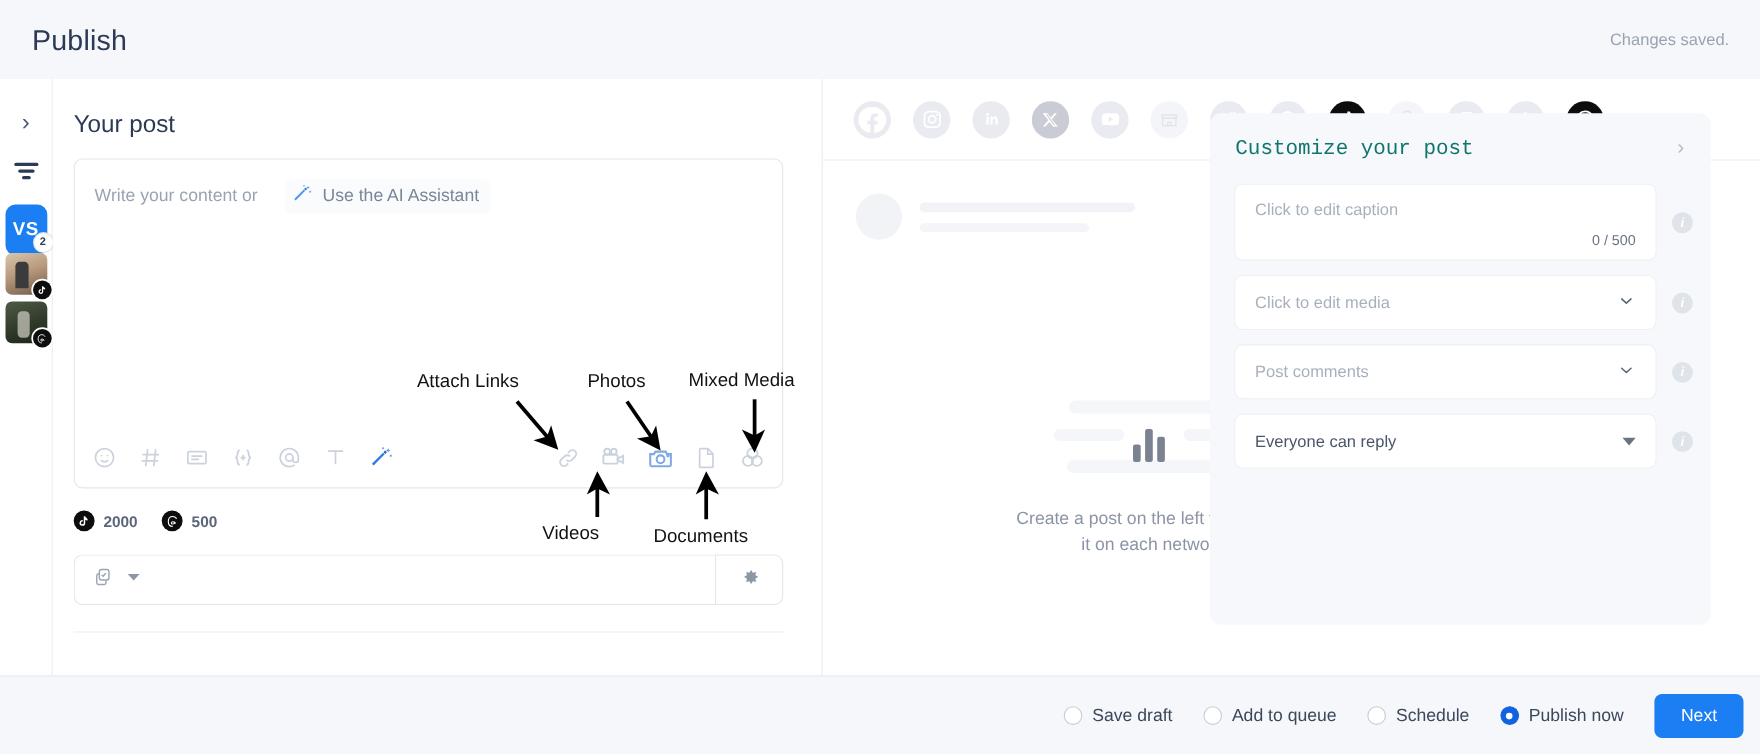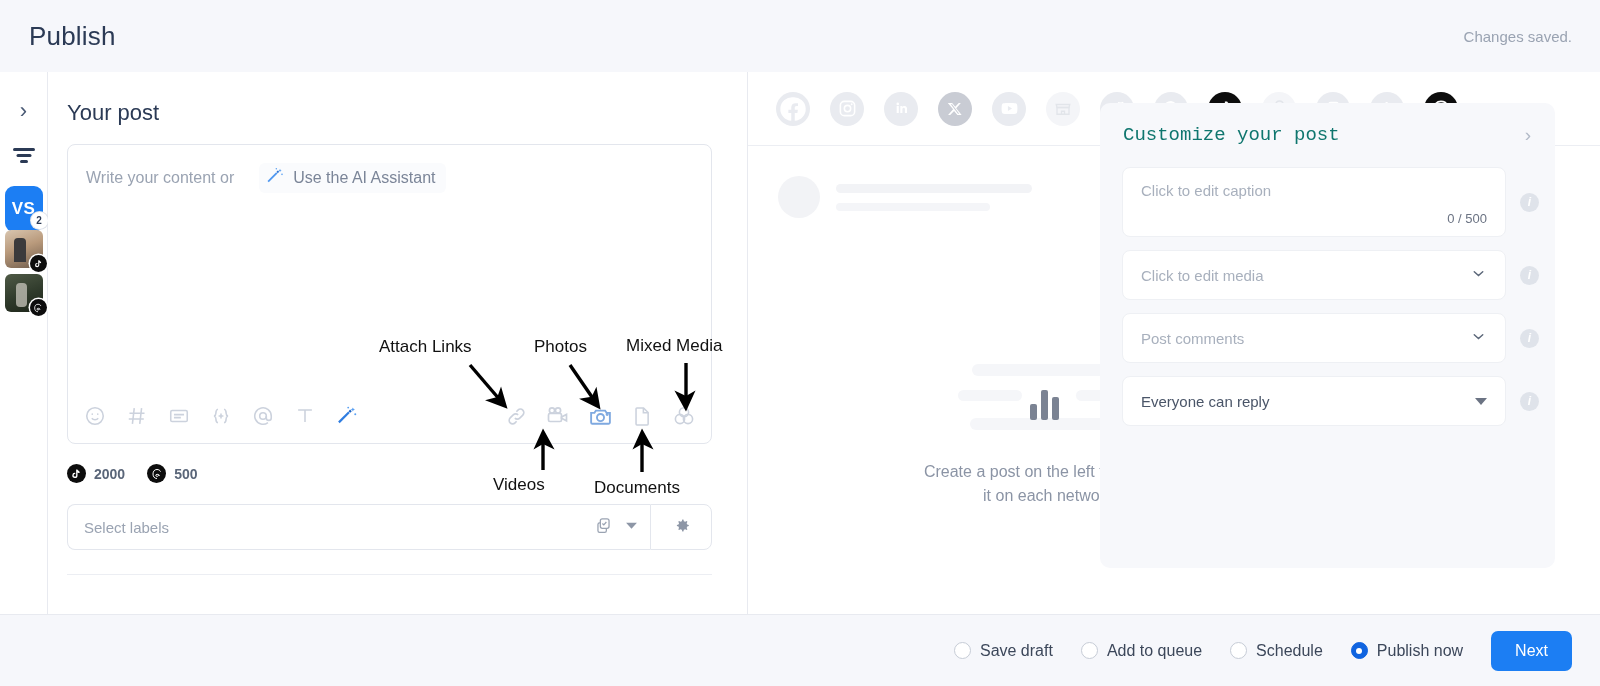--- a/index.html
+++ b/index.html
@@ -146,21 +146,21 @@
   .cust-ctrl .val { font-size: 15px; color: #4a5568; flex: 1; }
   .cust-ctrl .cnt { position: absolute; right: 18px; bottom: 10px; font-size: 13px; color: #6b7383; }
   .info-ico { width: 19px; height: 19px; border-radius: 50%; background: #dfe3ea; color: #fff; font-size: 12px; font-weight: 700; display: flex; align-items: center; justify-content: center; font-style: italic; cursor: pointer; flex: 0 0 auto; }
   .chev-d { color: #5a6678; font-size: 15px; }
   .tri-d { width: 0; height: 0; border-left: 6px solid transparent; border-right: 6px solid transparent; border-top: 7px solid #6b7383; }
 
   
   .bottombar {
     position: absolute; left: 0; bottom: 0; width: 1600px; height: 72px;
     background: #f6f7fb; border-top: 1px solid #e8eaf0;
-    display: flex; align-items: center; justify-content: flex-end; gap: 28px; padding-right: 28px;
+    display: flex; align-items: center; justify-content: flex-end; gap: 28px; padding-right: 15px;
   }
   .radio-opt { display: flex; align-items: center; gap: 9px; cursor: pointer; }
   .radio { width: 17px; height: 17px; border-radius: 50%; border: 1.6px solid #c6ccd6; background: #fff; display: flex; align-items: center; justify-content: center; }
   .radio.sel { border-color: #1064e0; background: #1064e0; }
   .radio.sel:after { content: ""; width: 6px; height: 6px; border-radius: 50%; background: #fff; }
   .radio-label { font-size: 16px; color: #3c475a; }
   .next-btn { background: #1c7ef3; color: #fff; font-size: 16px; border: none; border-radius: 7px; padding: 11px 24px; cursor: pointer; font-family: inherit; }
 
   
   .anno { position: absolute; font-size: 17px; color: #111; white-space: nowrap; }
@@ -329,21 +329,20 @@
               <path d="M12 21c-5 0-8-3.6-8-9s3-9 8-9c3.6 0 6 1.8 7 4.3"></path>
               <path d="M15.5 13.5c0 2-1.6 3.2-3.4 3.2-1.5 0-2.6-.8-2.6-2 0-1.3 1.2-2 2.8-2 2.6 0 4.4 1 4.4 3.4"></path>
             </svg>
         </span>
         <span class="num">500</span>
       </div>
     </div>
 
     <div class="labels-row">
       <div class="labels-field">
-        <span class="ph">Select labels</span>
         <span style="color:#9aa3b2">
           <svg width="19" height="19" viewBox="0 0 24 24" fill="none" stroke="currentColor" stroke-width="1.6">
               <rect x="8" y="3.5" width="11" height="12" rx="2.5"></rect>
               <path d="M15.6 16.2v2.4a2 2 0 0 1-2 2H7a2 2 0 0 1-2-2v-8a2 2 0 0 1 2-2h1.3"></path>
               <path d="M10.6 9.4l1.8 1.8 3.2-3.6"></path>
             </svg>
         </span>
         <span style="color:#8d96a6">
           <svg width="13" height="13" viewBox="0 0 12 12" fill="currentColor">
               <path d="M1 3.5h10L6 9z"></path>

